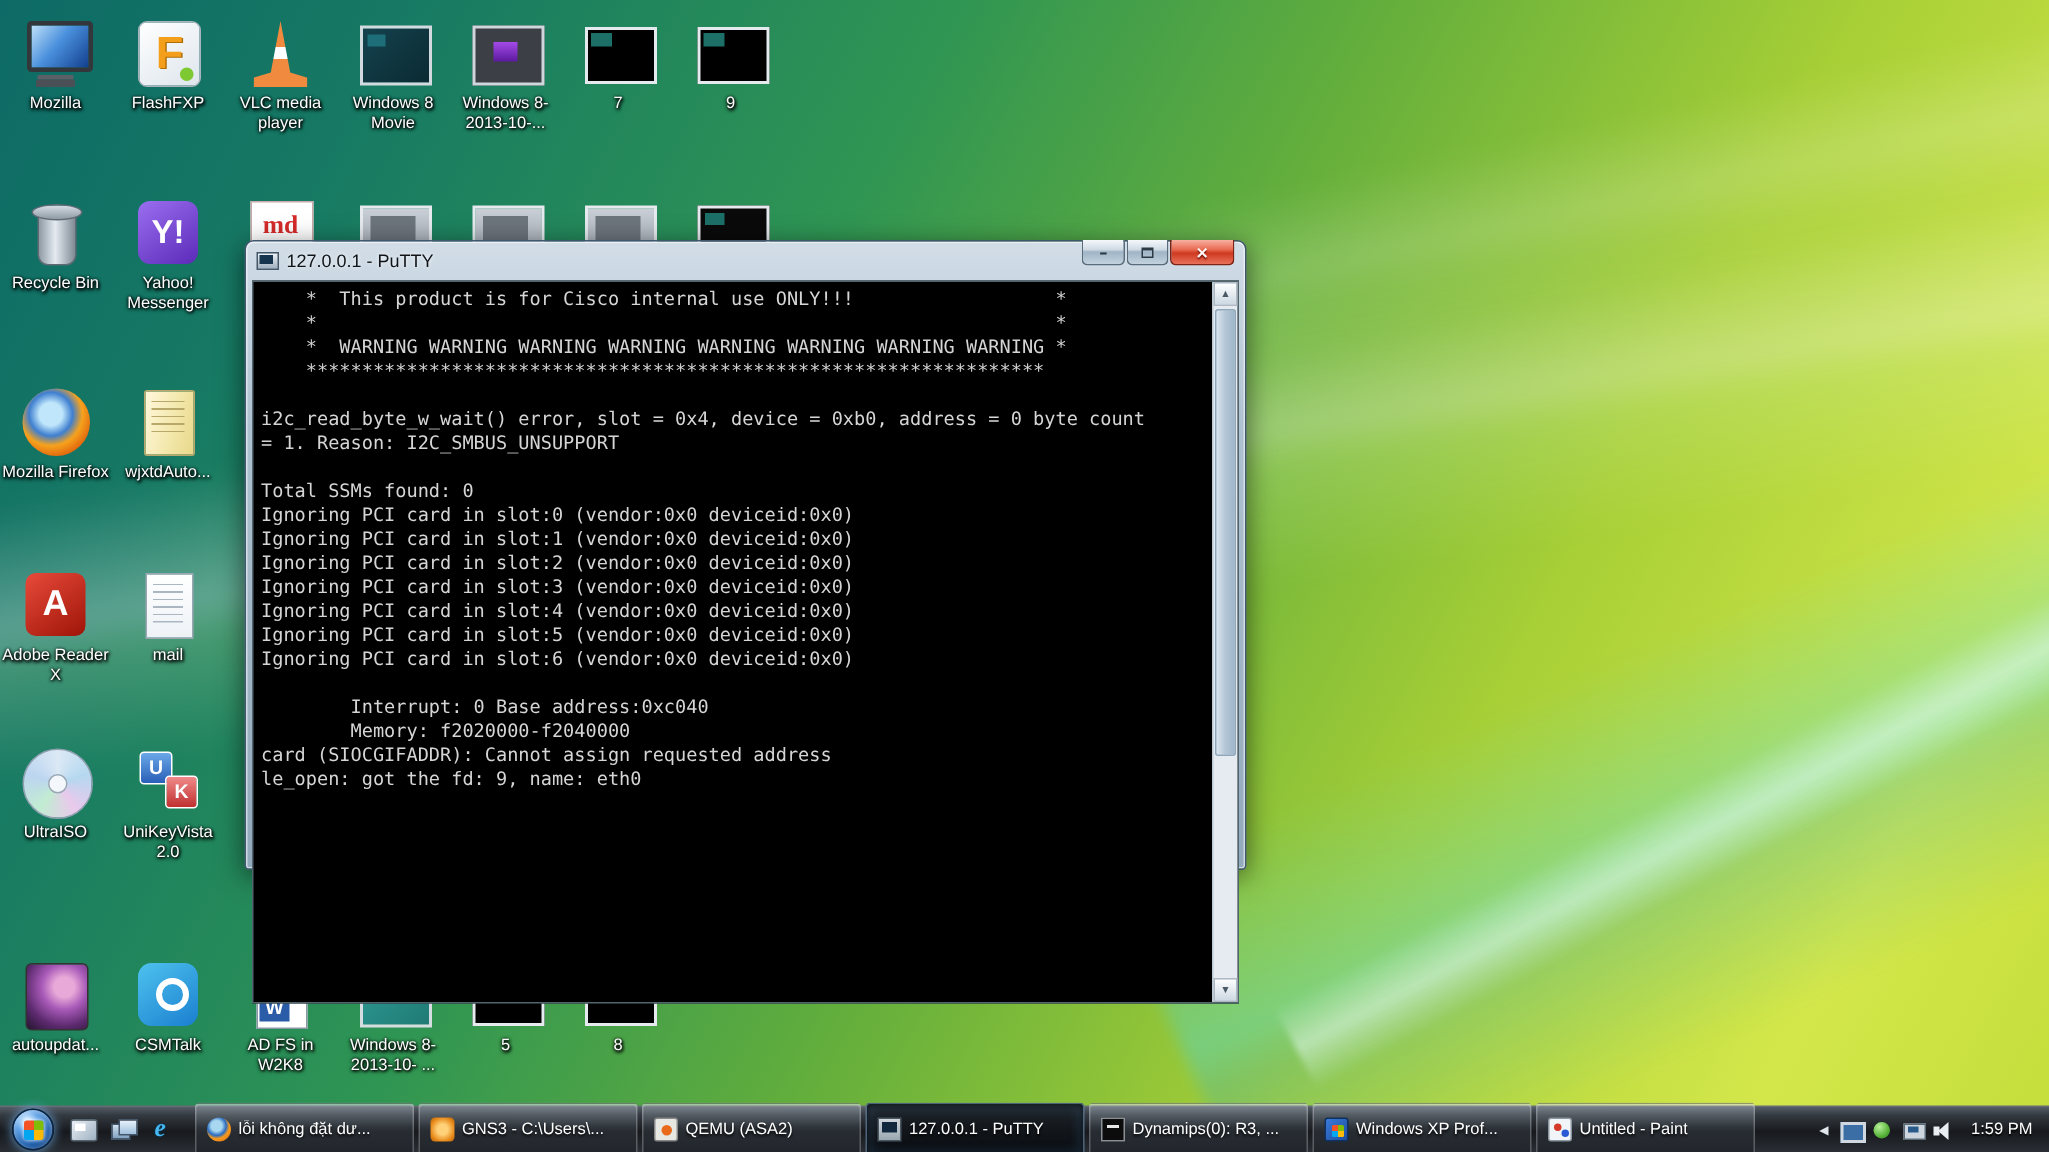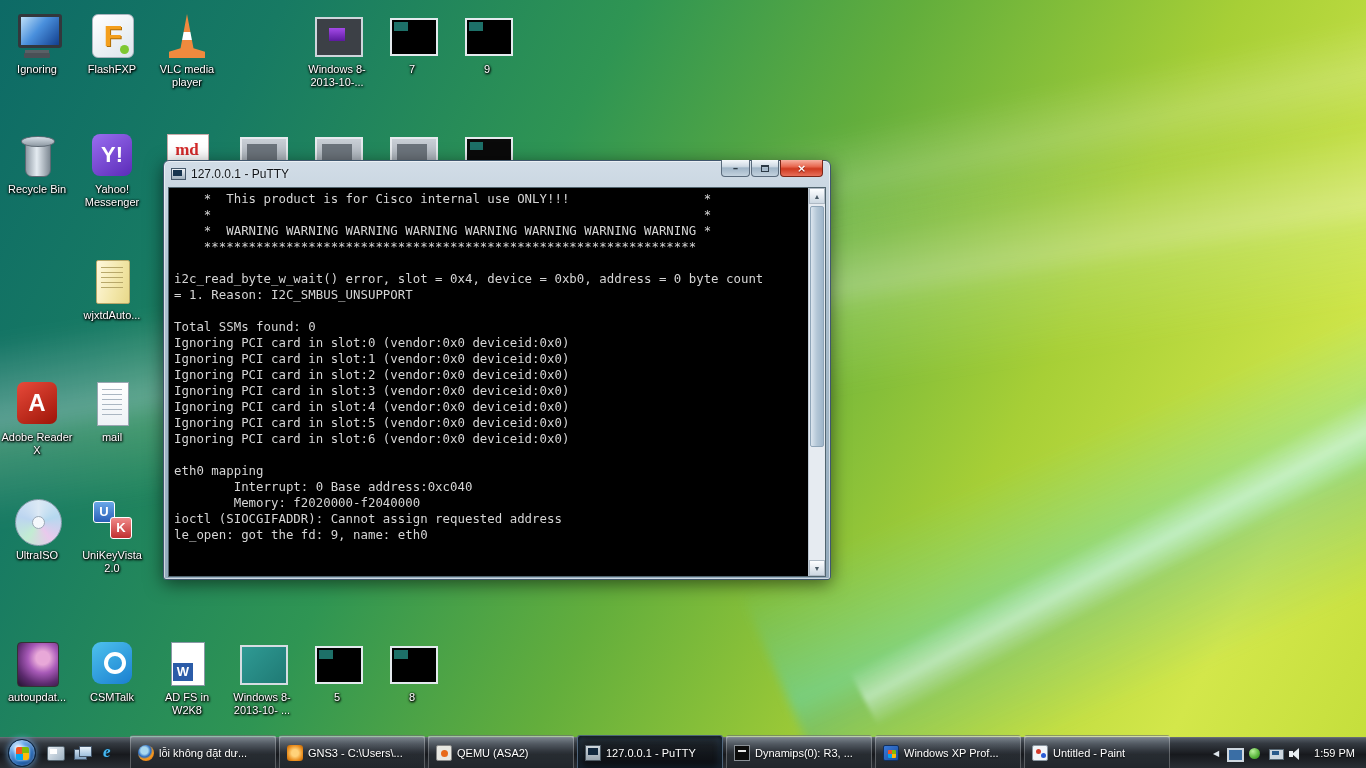--- a/index.html
+++ b/index.html
@@ -136,21 +136,21 @@
   .wbtn { height:17px; border:1px solid #5a6b7c; border-top:none; margin-left:1px;
     display:flex; align-items:center; justify-content:center; border-radius:0 0 4px 4px;
     background:linear-gradient(180deg,#f5f8fb,#cfdae4 40%,#9fb4c6 50%,#c3d2de);
     font:bold 11px/11px "DejaVu Sans",sans-serif; color:#2c3a46; cursor:default; }
   .wbtn.min{width:29px;} .wbtn.max{width:28px;} 
   .wbtn.close{width:43px; color:#fff;
     background:linear-gradient(180deg,#f7b0a0,#e86a52 40%,#cf3a20 55%,#e8705a);
     border-color:#7c2516; text-shadow:0 1px 1px #7c1608; }
   .maxglyph{display:inline-block;width:8px;height:7px;border:1px solid #2c3a46;border-top-width:2px;}
 
-  .termwrap { position:relative; height:390px; background:#000; border:1px solid #51656f; display:flex; }
+  .termwrap { position:relative; height:482px; background:#000; border:1px solid #51656f; display:flex; }
   .terminal { flex:1; overflow:hidden; padding:3px 0 0 5px;
     font:12.4px/16px "DejaVu Sans Mono",monospace; color:#d5d5d5; }
   .tline { white-space:pre; min-height:16px; }
   .vscroll { width:17px; background:#e6ebf1; border-left:1px solid #bcc8d2; position:relative; flex:none; }
   .sarrow { position:absolute; left:0; right:0; height:16px; display:flex; align-items:center; justify-content:center;
     font-size:7px; color:#4a5a66; background:linear-gradient(#fdfeff,#cdd8e2); border:1px solid #aeb9c4; cursor:default; }
   .sarrow.up{top:0;} .sarrow.down{bottom:0;}
   .sthumb { position:absolute; left:1px; right:1px; top:18px; height:62%;
     background:linear-gradient(90deg,#dbe5ee,#b3c6d6 50%,#9fb6ca); border:1px solid #8fa5b8; border-radius:2px; cursor:default; }
 
@@ -228,30 +228,34 @@
   <div class="wallpaper">
     <div class="streak s1"></div>
     <div class="streak s2"></div>
     <div class="streak s3"></div>
     <div class="streak s4"></div>
   </div>
 
   <div class="icons">
       <div class="desktop-icon c0 r0">
     <div class="ic ic-computer"></div>
-    <div class="icon-label">Ignoring</div>
+    <div class="icon-label">Mozilla</div>
   </div>
       <div class="desktop-icon c2 r0">
     <div class="ic ic-vlc"></div>
     <div class="icon-label">VLC media player</div>
   </div>
       <div class="desktop-icon c1 r0">
     <div class="ic ic-flashfxp"></div>
     <div class="icon-label">FlashFXP</div>
   </div>
+      <div class="desktop-icon c3 r0">
+    <div class="ic ic-thumb-teal"></div>
+    <div class="icon-label">Windows 8 Movie</div>
+  </div>
       <div class="desktop-icon c4 r0">
     <div class="ic ic-thumb-purple"></div>
     <div class="icon-label">Windows 8-2013-10-...</div>
   </div>
       <div class="desktop-icon c5 r0">
     <div class="ic ic-thumb-terminal"></div>
     <div class="icon-label">7</div>
   </div>
       <div class="desktop-icon c6 r0">
     <div class="ic ic-thumb-terminal"></div>
@@ -277,20 +281,24 @@
     <div class="ic ic-thumb-grey"></div>
 
   </div>
       <div class="desktop-icon c5 r1">
     <div class="ic ic-thumb-grey"></div>
 
   </div>
       <div class="desktop-icon c6 r1">
     <div class="ic ic-thumb-black"></div>
 
+  </div>
+      <div class="desktop-icon c0 r2">
+    <div class="ic ic-firefox"></div>
+    <div class="icon-label">Mozilla Firefox</div>
   </div>
       <div class="desktop-icon c1 r2">
     <div class="ic ic-doc-yellow"></div>
     <div class="icon-label">wjxtdAuto...</div>
   </div>
       <div class="desktop-icon c1 r3">
     <div class="ic ic-notepad"></div>
     <div class="icon-label">mail</div>
   </div>
       <div class="desktop-icon c0 r3">
@@ -355,24 +363,23 @@
           <div class="tline"></div>
           <div class="tline">Total SSMs found: 0</div>
           <div class="tline">Ignoring PCI card in slot:0 (vendor:0x0 deviceid:0x0)</div>
           <div class="tline">Ignoring PCI card in slot:1 (vendor:0x0 deviceid:0x0)</div>
           <div class="tline">Ignoring PCI card in slot:2 (vendor:0x0 deviceid:0x0)</div>
           <div class="tline">Ignoring PCI card in slot:3 (vendor:0x0 deviceid:0x0)</div>
           <div class="tline">Ignoring PCI card in slot:4 (vendor:0x0 deviceid:0x0)</div>
           <div class="tline">Ignoring PCI card in slot:5 (vendor:0x0 deviceid:0x0)</div>
           <div class="tline">Ignoring PCI card in slot:6 (vendor:0x0 deviceid:0x0)</div>
           <div class="tline"></div>
-          <div class="tline">eth0 mapping</div>
           <div class="tline">        Interrupt: 0 Base address:0xc040</div>
           <div class="tline">        Memory: f2020000-f2040000</div>
-          <div class="tline">ioctl (SIOCGIFADDR): Cannot assign requested address</div>
+          <div class="tline">card (SIOCGIFADDR): Cannot assign requested address</div>
           <div class="tline">le_open: got the fd: 9, name: eth0</div>
         </div>
       <div class="vscroll">
         <div class="sarrow up">▲</div>
         <div class="sthumb"></div>
         <div class="sarrow down">▼</div>
       </div>
     </div>
   </div>
 

